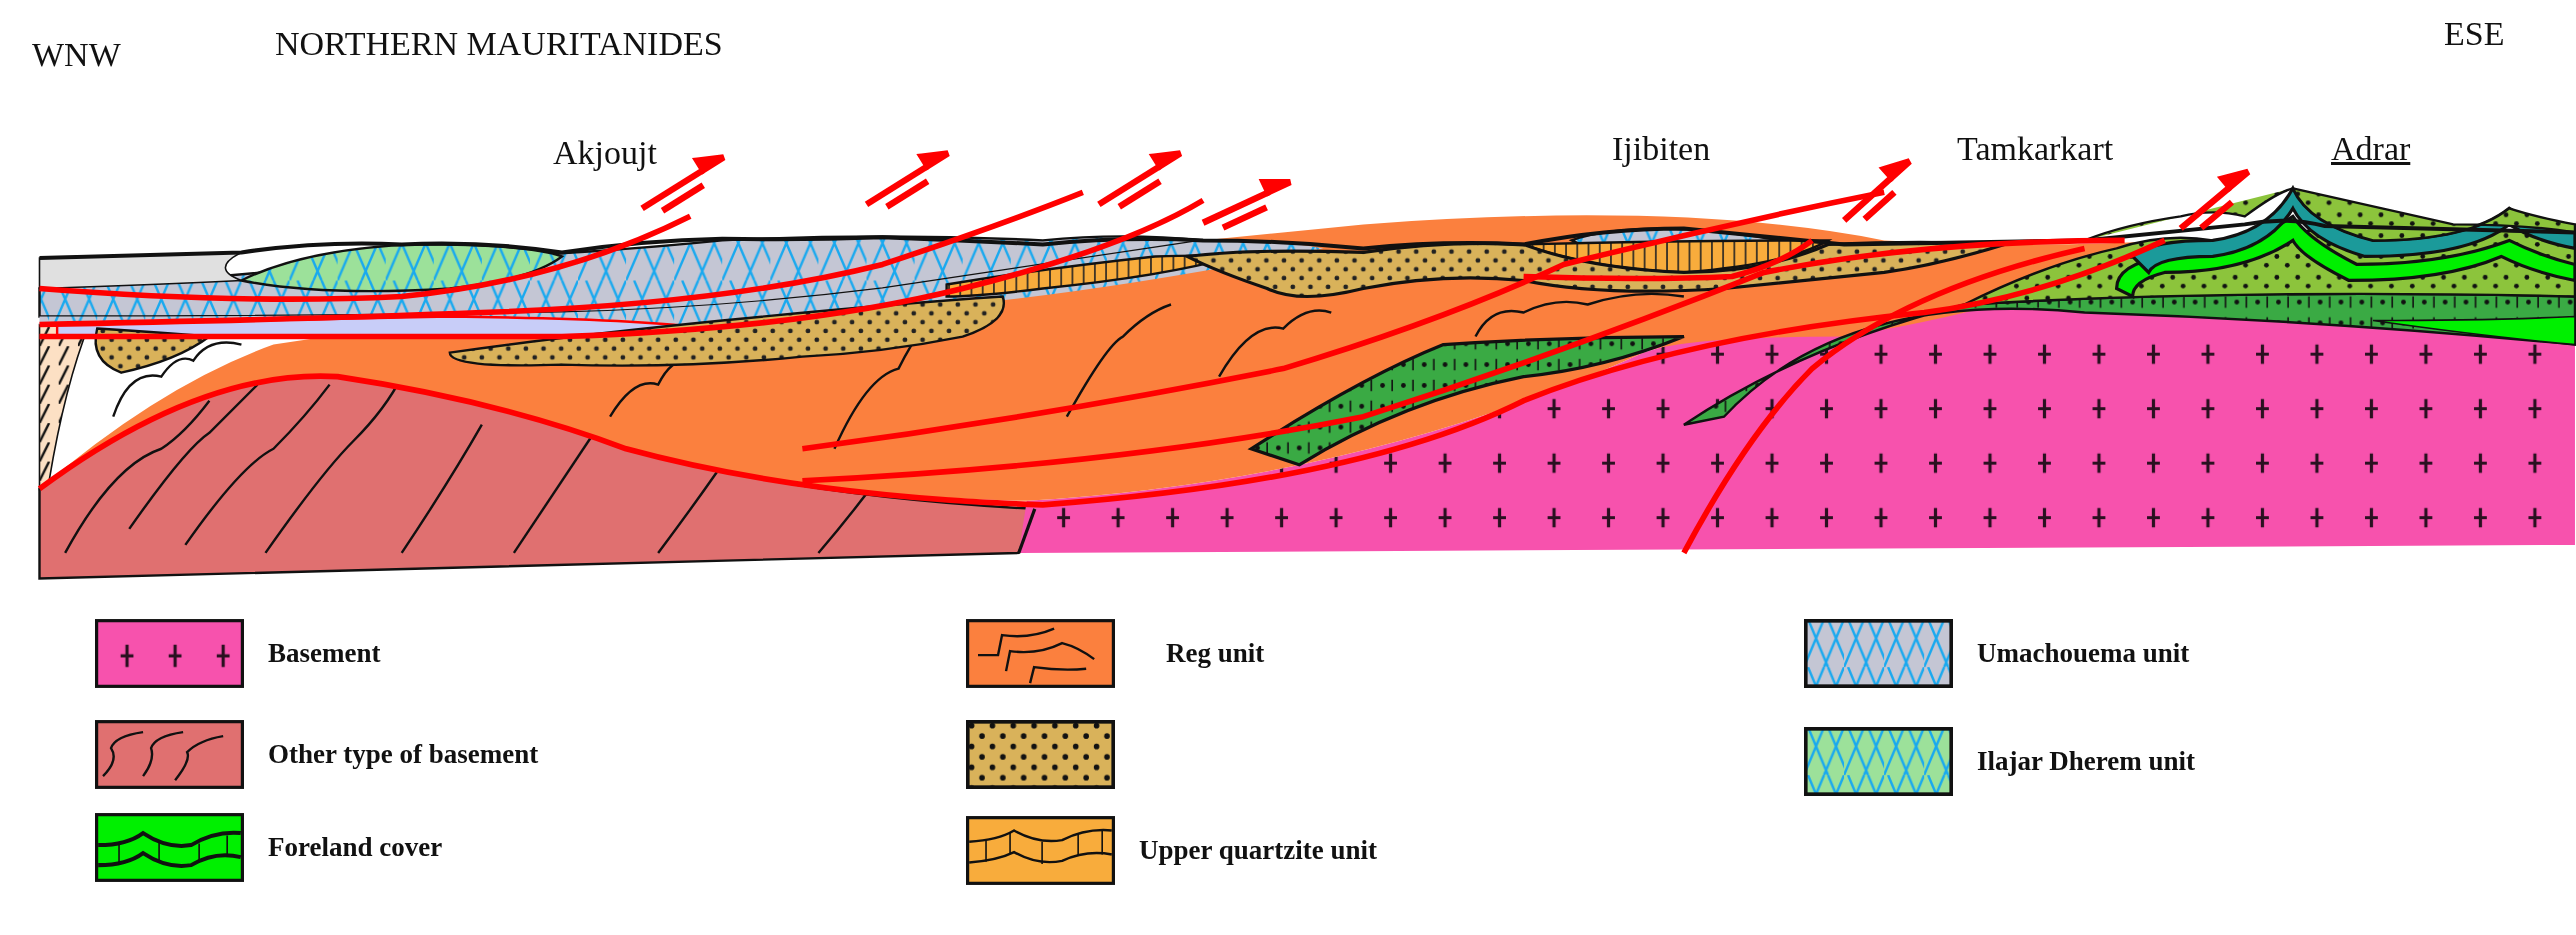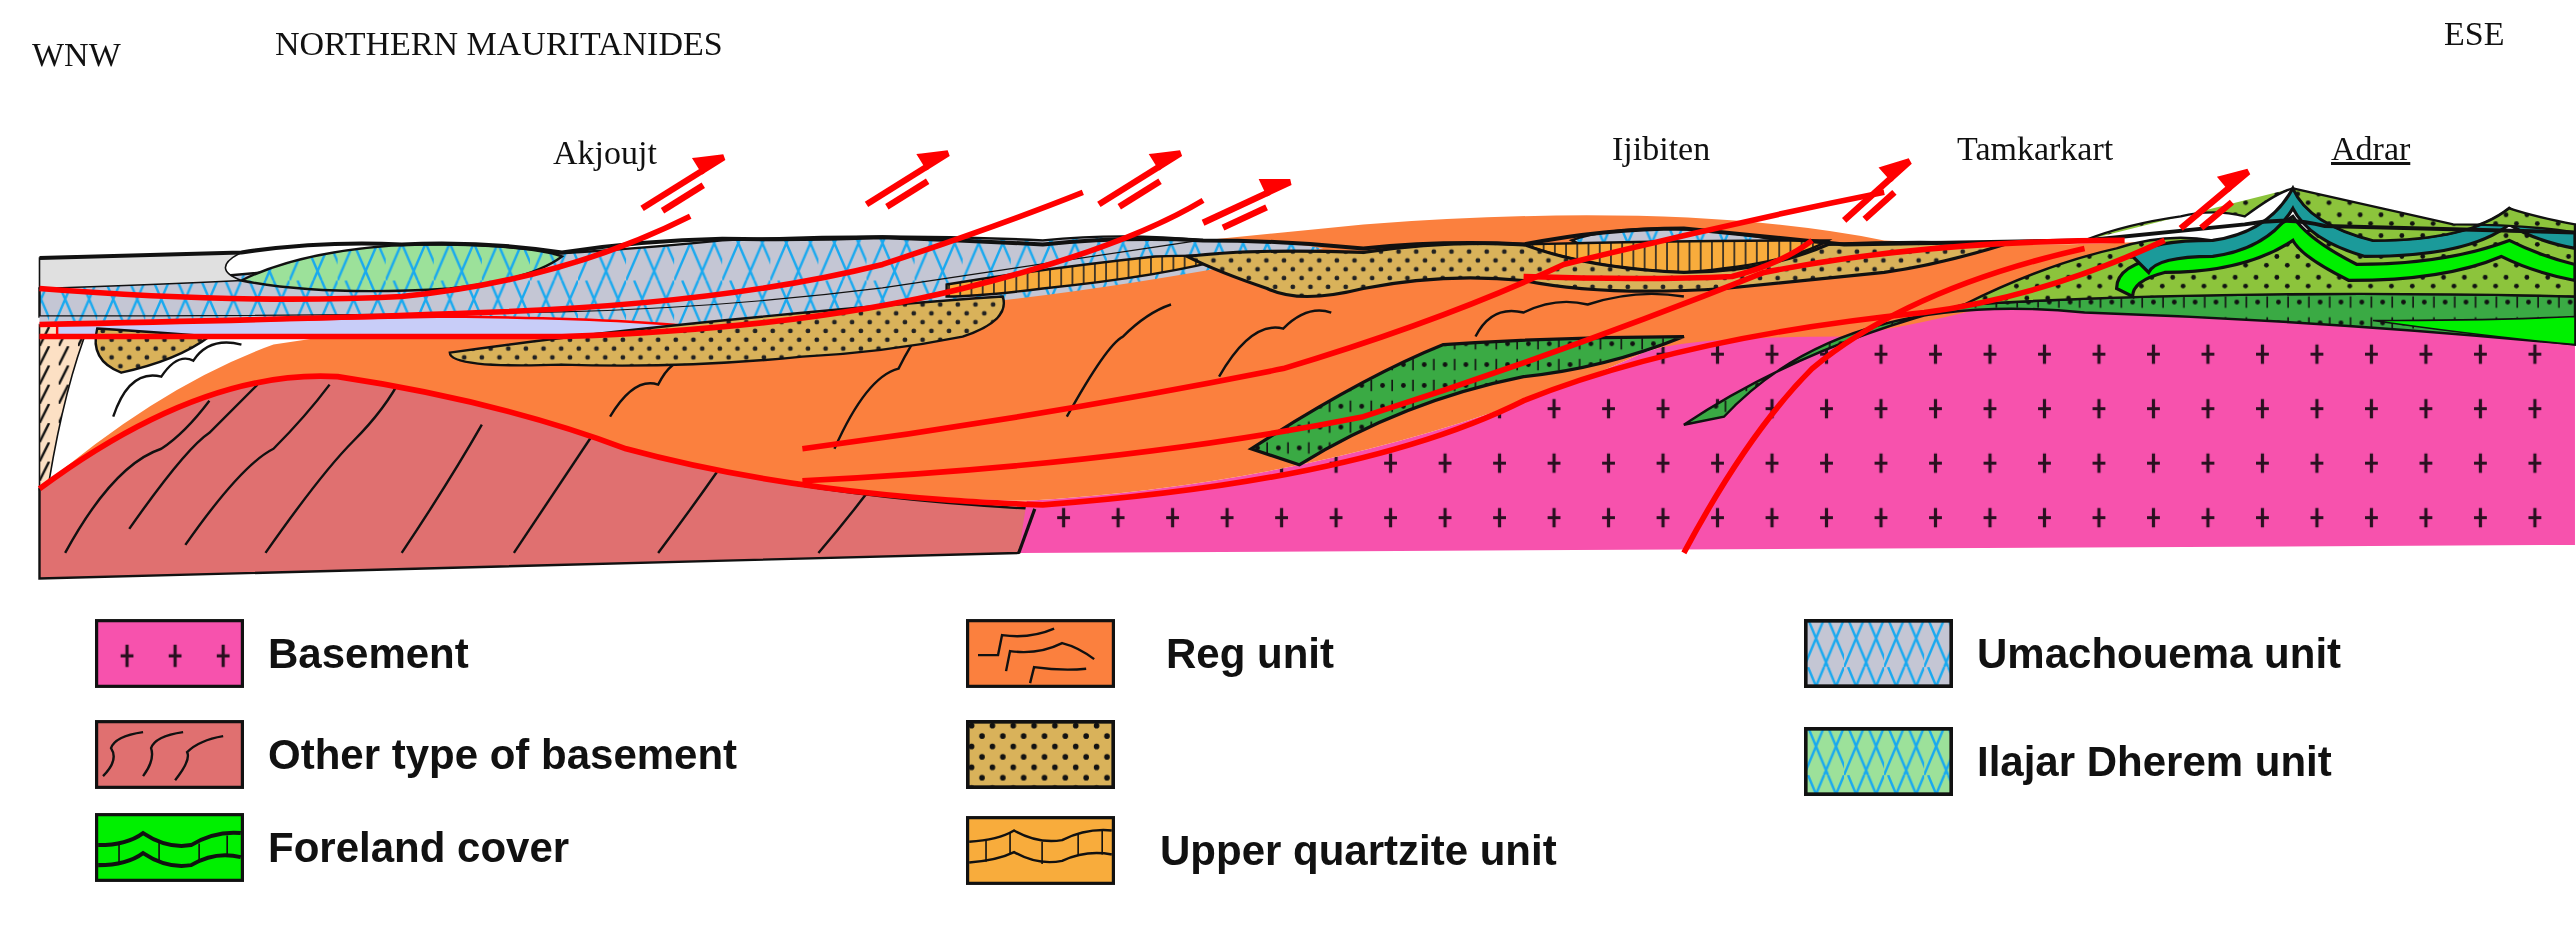--- a/index.html
+++ b/index.html
@@ -2,21 +2,21 @@
 <html style="font-size:13px"><head>
 <meta charset="utf-8">
 <style>
   html, body { margin:0; padding:0; background:#ffffff; }
   body { width:2576px; height:935px; position:relative; overflow:hidden;
          font-family:"Liberation Serif","DejaVu Serif",serif; color:#111; }
   .lbl { position:absolute; font-size:34px; line-height:1; white-space:nowrap; }
   #section { position:absolute; left:0; top:0; }
   .legend-item { position:absolute; display:flex; align-items:center; }
   .swatch { width:149px; height:69px; border:3.2px solid #111; box-sizing:border-box; margin-right:24px; flex:none; }
-  .legend-text { font-size:42px; font-weight:bold; white-space:nowrap; font-family:Liberation Sans, sans-serif; }
+  .legend-text { font-size:27px; font-weight:bold; white-space:nowrap; font-family:Liberation Serif, serif; }
 </style>
 </head>
 <body>
 
 <div class="lbl" style="left:32px; top:38px;">WNW</div>
 <div class="lbl" style="left:242px; top:26.5px;margin-left:33px;">NORTHERN MAURITANIDES</div>
 <div class="lbl" style="left:2444px; top:17px;">ESE</div>
 
 <div class="lbl" style="left:553px; top:136px;">Akjoujt</div>
 <div class="lbl" style="left:1612px; top:132px;">Ijibiten</div>
@@ -216,21 +216,21 @@
       <rect x="2" y="2" width="182" height="82" fill="url(#lg-dots)" stroke="#111" stroke-width="5"></rect>
       <defs>
           <pattern id="lg-dots" width="26" height="26" patternUnits="userSpaceOnUse">
             <rect width="26" height="26" fill="#d9b25a"></rect>
             <circle cx="7" cy="7" r="3.5" fill="#111"></circle>
             <circle cx="20" cy="20" r="3.5" fill="#111"></circle>
           </pattern>
         </defs>
     </svg>
   </div>
-  <div class="legend-item" style="left:966px; top:816px;gap:21px;">
+  <div class="legend-item" style="left:966px; top:816px;">
     <svg class="swatch" viewBox="0 0 186 86" style="border:none;">
       <rect x="2" y="2" width="182" height="82" fill="#f8ac3c" stroke="#111" stroke-width="4"></rect>
       <path d="M4 32 Q40 30 60 18 Q90 35 120 30 Q150 15 182 18" stroke="#111" stroke-width="3" fill="none"></path>
       <path d="M4 58 Q40 55 60 45 Q90 62 120 56 Q150 42 182 48" stroke="#111" stroke-width="3" fill="none"></path>
       <g stroke="#111" stroke-width="2">
           <path d="M25 30 V57 M55 20 V46 M95 32 V60 M140 22 V50 M170 18 V48"></path>
         </g>
     </svg>
     <span class="legend-text">Upper quartzite unit</span>
   </div>

